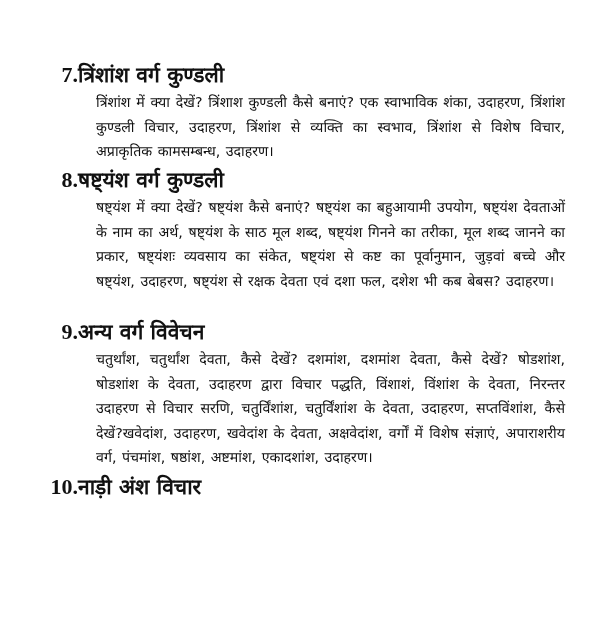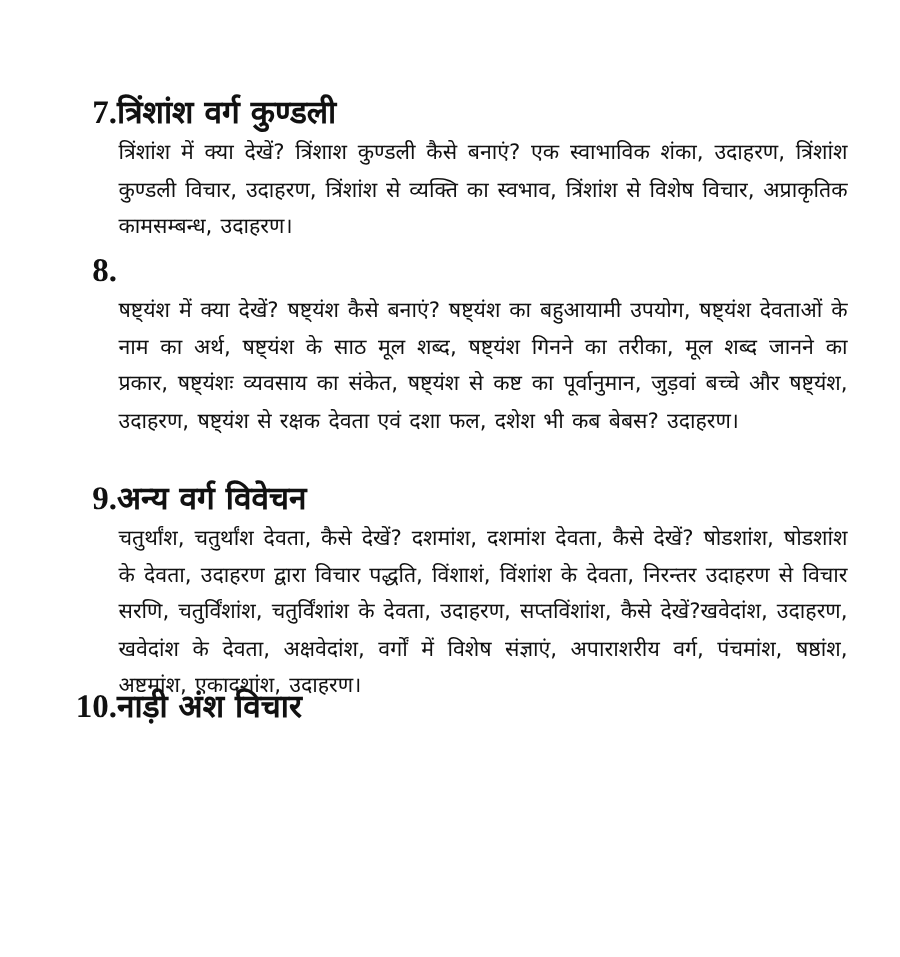--- a/index.html
+++ b/index.html
@@ -44,50 +44,51 @@
       text-align: right;
       padding-right: 0;
       box-sizing: border-box;
     }
     .heading .title {
       padding-left: 0;
       margin-left: 0;
       text-align: right;
     }
     .body-text {
-      margin-left: 39px;
+      margin-left: 56px;
       font-size: 14.2px;
       line-height: 24.5px;
       text-align: justify;
       text-align-last: left;
       word-spacing: 1px;
     }
     #sec-7  { top: 60px; }
     #sec-8  { top: 165px; }
     #sec-9  { top: 317px; }
-    #sec-10 { top: 456px; }
+    #sec-10 { top: 472px; }
     #sec-10 .heading .num { width: 38px; margin-left: -8px; padding-right: 0; }
     #sec-10 .heading .num { width: 46px; }
   </style>
 </head>
 <body>
 
 <div class="page">
 
   <div class="section" id="sec-7">
     <div class="heading">
       <span class="num">7.</span>
       <span class="title">त्रिंशांश वर्ग कुण्डली</span>
     </div>
     <div class="body-text">त्रिंशांश में क्या देखें? त्रिंशाश कुण्डली कैसे बनाएं? एक स्वाभाविक शंका, उदाहरण, त्रिंशांश कुण्डली विचार, उदाहरण, त्रिंशांश से व्यक्ति का स्वभाव, त्रिंशांश से विशेष विचार, अप्राकृतिक कामसम्बन्ध, उदाहरण।</div>
   </div>
 
   <div class="section" id="sec-8">
     <div class="heading">
       <span class="num">8.</span>
+      <span class="title">षष्ट्यंश वर्ग कुण्डली</span>
     </div>
     <div class="body-text">षष्ट्यंश में क्या देखें? षष्ट्यंश कैसे बनाएं? षष्ट्यंश का बहुआयामी उपयोग, षष्ट्यंश देवताओं के नाम का अर्थ, षष्ट्यंश के साठ मूल शब्द, षष्ट्यंश गिनने का तरीका, मूल शब्द जानने का प्रकार, षष्ट्यंशः व्यवसाय का संकेत, षष्ट्यंश से कष्ट का पूर्वानुमान, जुड़वां बच्चे और षष्ट्यंश, उदाहरण, षष्ट्यंश से रक्षक देवता एवं दशा फल, दशेश भी कब बेबस? उदाहरण।</div>
   </div>
 
   <div class="section" id="sec-9">
     <div class="heading">
       <span class="num">9.</span>
       <span class="title">अन्य वर्ग विवेचन</span>
     </div>
     <div class="body-text">चतुर्थांश, चतुर्थांश देवता, कैसे देखें? दशमांश, दशमांश देवता, कैसे देखें? षोडशांश, षोडशांश के देवता, उदाहरण द्वारा विचार पद्धति, विंशाशं, विंशांश के देवता, निरन्तर उदाहरण से विचार सरणि, चतुर्विंशांश, चतुर्विंशांश के देवता, उदाहरण, सप्तविंशांश, कैसे देखें?खवेदांश, उदाहरण, खवेदांश के देवता, अक्षवेदांश, वर्गों में विशेष संज्ञाएं, अपाराशरीय वर्ग, पंचमांश, षष्ठांश, अष्टमांश, एकादशांश, उदाहरण।</div>

